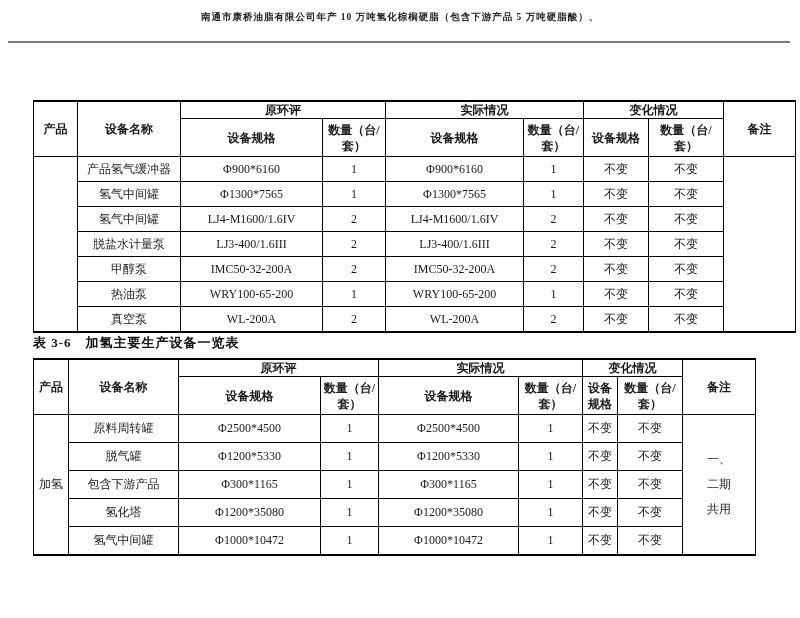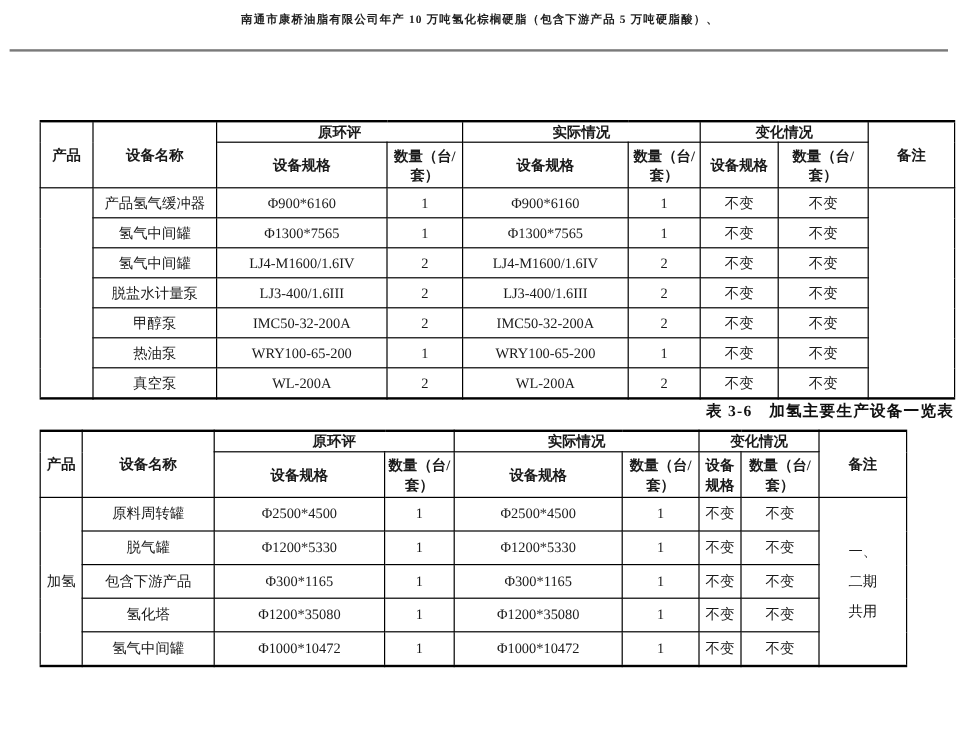--- a/index.html
+++ b/index.html
@@ -24,21 +24,21 @@
   }
   th{font-weight:bold;word-break:break-all;line-height:1.35;}
   table{border-top:2px solid #000;border-bottom:2px solid #000;}
   tr.group th{height:16px;}
   tr.sub th{height:37px;}
   #t1 tbody td{height:24px;}
   #t2 tbody td{height:27px;margin-left:13px;}
   td{word-break:break-all;}
   .remark-cell{padding:0 19px;line-height:2.1;font-size:12px;}
   .caption{
-    position:absolute;top:334px;left:33px;width:762px;text-align:right;
+    position:absolute;top:334px;left:33px;width:762px;text-align:left;
     font-size:13px;font-weight:bold;letter-spacing:1px;color:#111;
   }
   .page-number{
     position:absolute;top:618px;left:0;width:800px;text-align:center;
     font-size:9px;color:#333;letter-spacing:1px;
   }
 </style>
 </head>
 <body>
 

